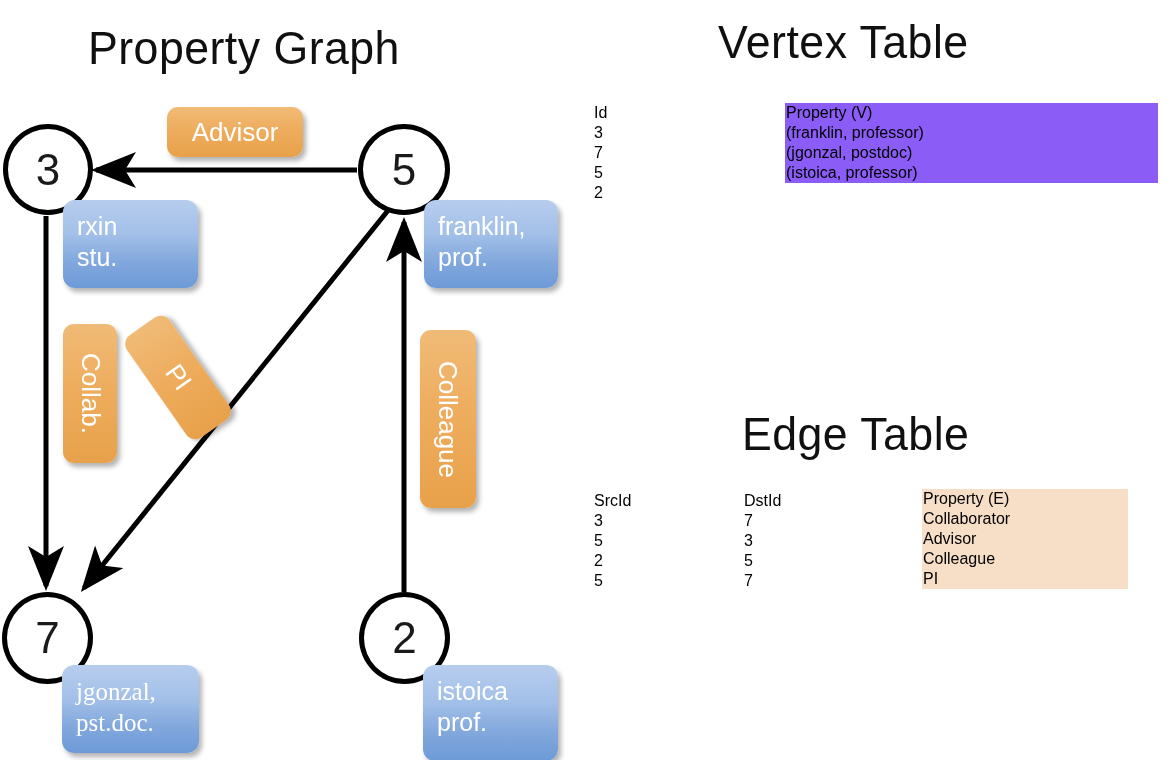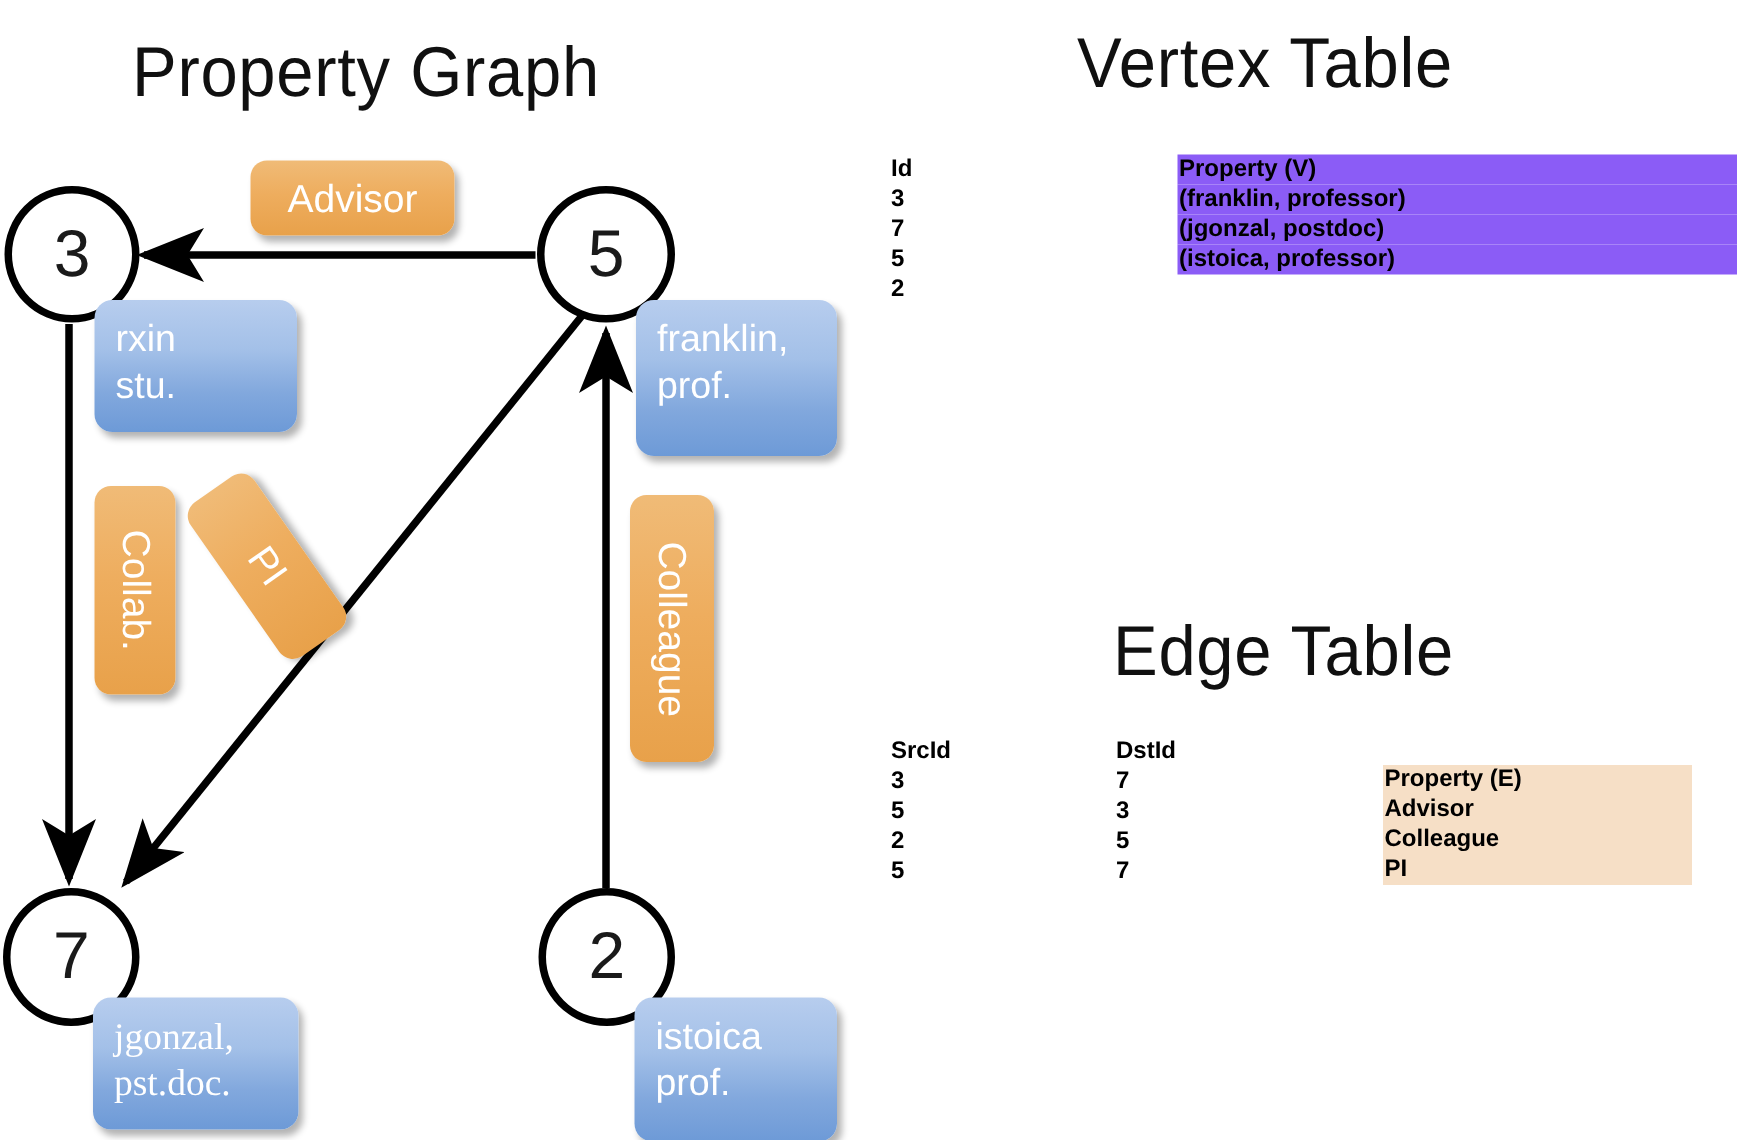--- a/index.html
+++ b/index.html
@@ -87,23 +87,23 @@
   .peach-cell{background:#f6dfc6;}
 
   .tbl-block{position:absolute;}
 
   
   #vtbl-id{left:593px;top:103px;width:188px;}
   #vtbl-prop{left:785px;top:103px;width:373px;}
   
   #etbl-src{left:593px;top:491px;width:150px;}
   #etbl-dst{left:743px;top:491px;width:175px;}
-  #etbl-prop{left:922px;top:510px;width:206px;}
-
-  .tbl-block table{width:100%;border-collapse:separate;border-spacing:0;font-weight:bold;}
+  #etbl-prop{left:922px;top:489px;width:206px;}
+
+  .tbl-block table{width:100%;border-collapse:separate;border-spacing:0;}
 </style>
 </head>
 <body>
 
 <div class="stage">
 
   <div class="title" id="title-property-graph">Property Graph</div>
 
   <div class="title" id="title-vertex-table">Vertex Table</div>
 
@@ -127,21 +127,21 @@
       <line x1="404" y1="592" x2="404" y2="222" stroke="#000" stroke-width="5" marker-end="url(#arrow)"></line>
     </svg>
 
     <div class="node-circle" id="node-3" style="left:3px;top:124px;width:90px;height:91px;">3</div>
     <div class="node-circle" id="node-5" style="left:358px;top:124px;width:92px;height:91px;">5</div>
     <div class="node-circle" id="node-7" style="left:2px;top:592px;width:91px;height:92px;">7</div>
     <div class="node-circle" id="node-2" style="left:359px;top:592px;width:91px;height:92px;">2</div>
 
     <div class="prop-box" style="left:63px;top:188px;width:135px;height:88px;">rxin
 stu.</div>
-    <div class="prop-box" style="left:424px;top:188px;width:134px;height:104px;">franklin,
+    <div class="prop-box" style="left:424px;top:188px;width:134px;height:88px;">franklin,
 prof.</div>
     <div class="prop-box" style="left:62px;top:653px;width:137px;height:88px;font-family:Liberation Serif, serif;">jgonzal,
 pst.doc.</div>
     <div class="prop-box" style="left:423px;top:653px;width:135px;height:96px;">istoica
 prof.</div>
 
     <div class="edge-box" style="left:167px;top:107px;width:136px;height:50px;">
       <span>Advisor</span>
     </div>
 
@@ -243,20 +243,23 @@
     </table>
   </div>
 
   <div class="tbl-block" id="etbl-prop">
     <table>
       <tbody>
         <tr>
           <td class="hdr peach-cell">Property (E)</td>
         </tr>
         <tr>
+          <td class="peach-cell">Collaborator</td>
+        </tr>
+        <tr>
           <td class="peach-cell">Advisor</td>
         </tr>
         <tr>
           <td class="peach-cell">Colleague</td>
         </tr>
         <tr>
           <td class="peach-cell">PI</td>
         </tr>
       </tbody>
     </table>

